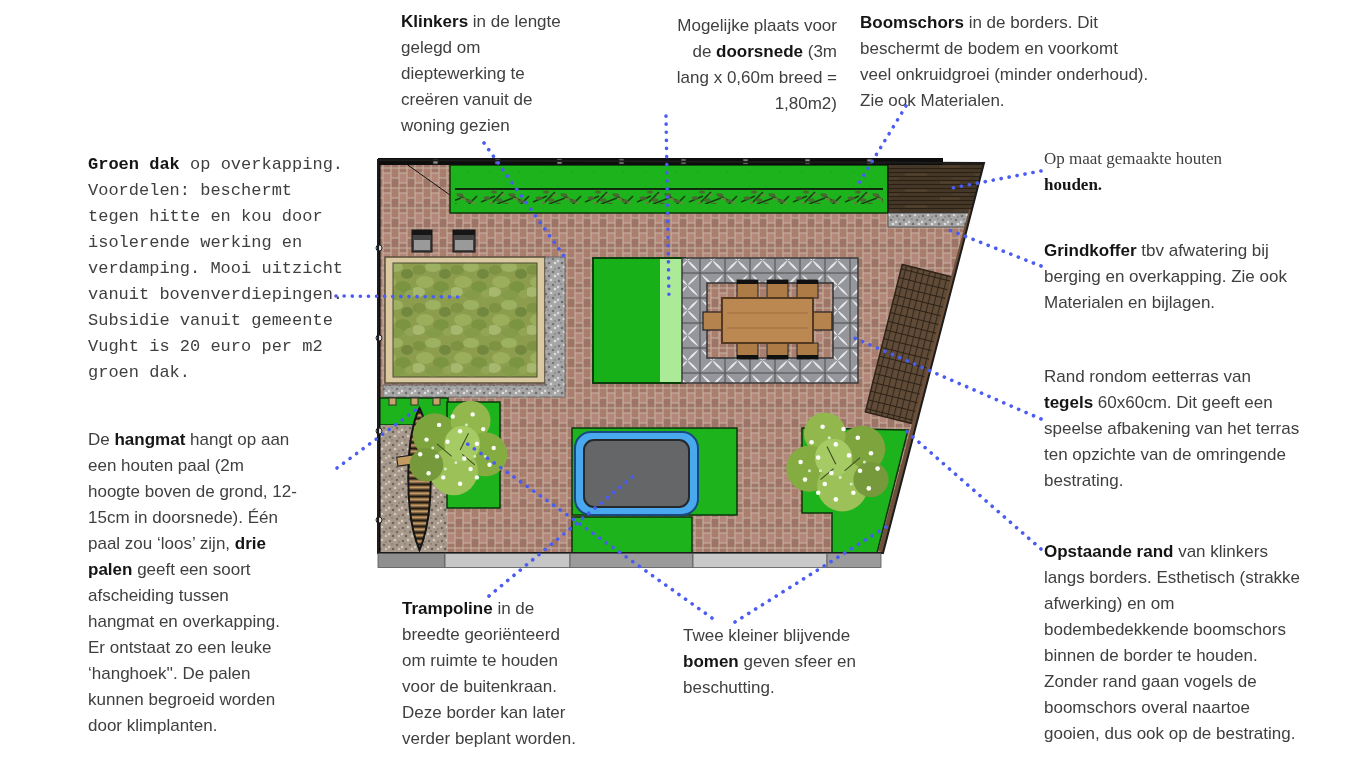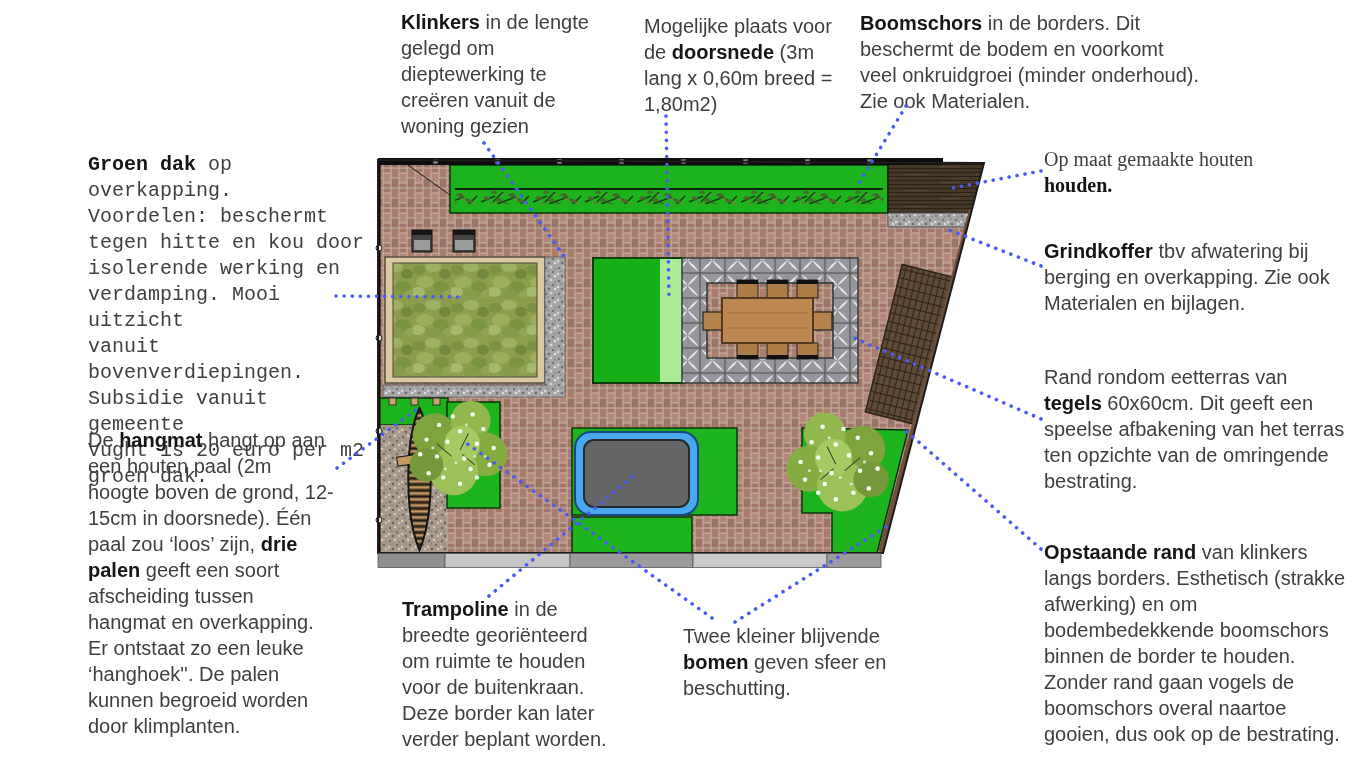--- a/index.html
+++ b/index.html
@@ -1,18 +1,18 @@
 <!DOCTYPE html>
 <html><head>
 <meta charset="utf-8">
 <style>
   html,body{margin:0;padding:0;background:#ffffff;width:1366px;height:764px;overflow:hidden;
     font-family:"Liberation Sans", sans-serif;}
   #page{position:relative;width:1366px;height:764px;background:#fff;}
-  .ann{position:absolute;font-size:20px;line-height:26px;color:#3f3f3f;white-space:pre-line;}
+  .ann{position:absolute;font-size:17px;line-height:26px;color:#3f3f3f;white-space:pre-line;}
   .ann b{color:#151515;font-weight:700;}
   #title{position:absolute;font-size:31px;font-weight:800;letter-spacing:.5px;
     color:#ff36bd;-webkit-text-stroke:1.2px #c0218f;}
   #plan-wrap{position:absolute;left:375px;top:148px;width:616px;height:426px;}
   #leaders{position:absolute;left:0;top:0;width:1366px;height:764px;pointer-events:none;}
 </style>
 </head>
 <body>
 
 <div id="page">
@@ -37,21 +37,21 @@
 hangmat en overkapping.
 Er ontstaat zo een leuke
 ‘hanghoek''. De palen
 kunnen begroeid worden
 door klimplanten.</span></div>
   <div class="ann" style="left:401px;top:9px;width:205px;"><b>Klinkers</b><span> in de lengte
 gelegd om
 dieptewerking te
 creëren vanuit de
 woning gezien</span></div>
-  <div class="ann" style="left:644px;top:13px;width:215px;"><span>Mogelijke plaats voor
+  <div class="ann" style="left:622px;top:13px;width:215px;text-align:right;"><span>Mogelijke plaats voor
 de </span><b>doorsnede</b><span> (3m
 lang x 0,60m breed =
 1,80m2)</span></div>
   <div class="ann" style="left:860px;top:10px;width:345px;"><b>Boomschors</b><span> in de borders. Dit
 beschermt de bodem en voorkomt
 veel onkruidgroei (minder onderhoud).
 Zie ook Materialen.</span></div>
   <div class="ann" style="left:1044px;top:146px;width:300px;font-family:Liberation Serif, serif;"><span>Op maat gemaakte houten
 </span><b>houden.</b></div>
   <div class="ann" style="left:1044px;top:238px;width:315px;"><b>Grindkoffer</b><span> tbv afwatering bij

